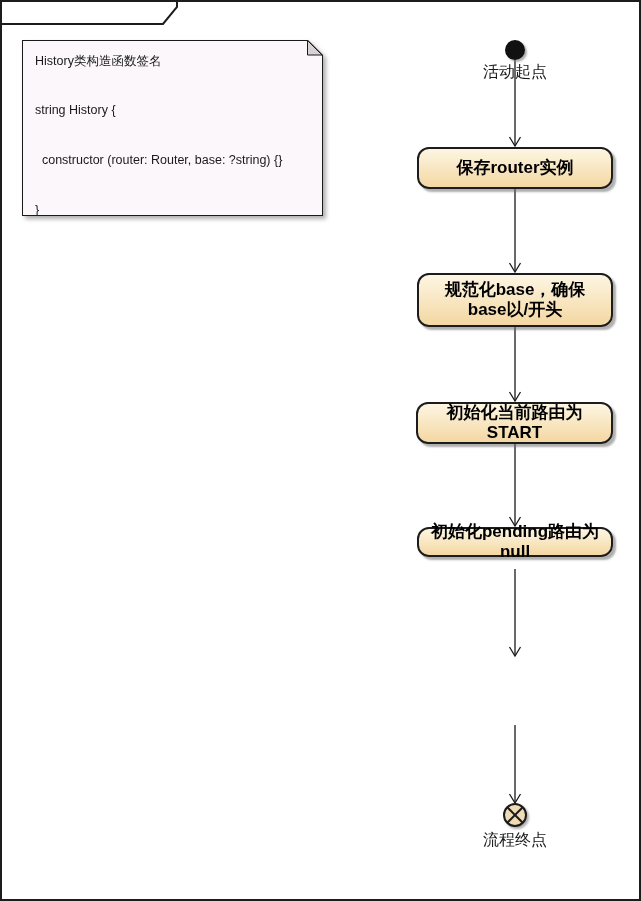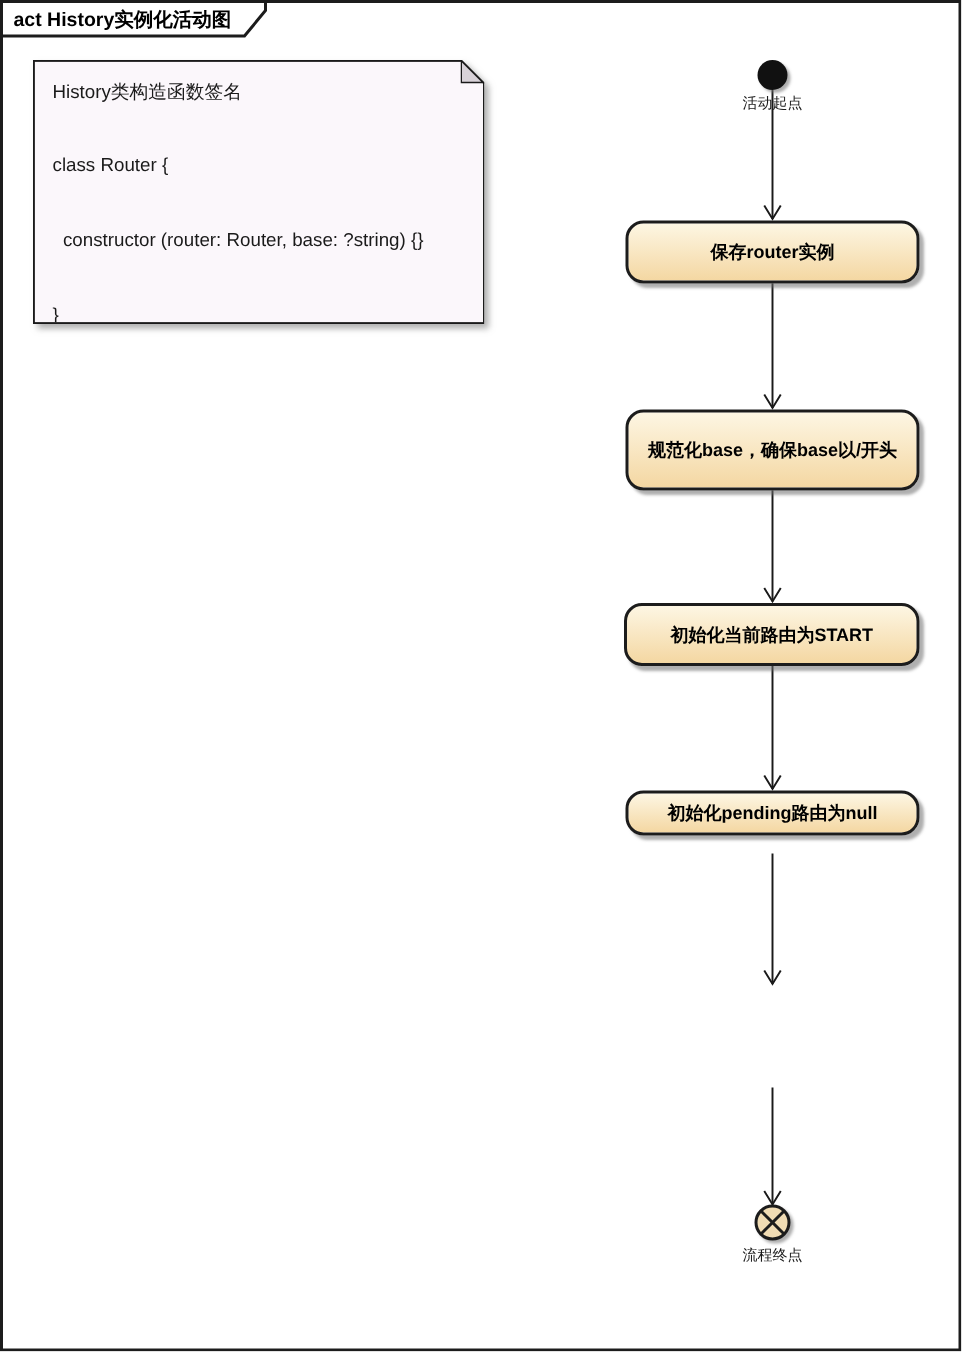--- a/index.html
+++ b/index.html
@@ -39,37 +39,37 @@
   }
   .note-fold-svg { position: absolute; top: 0; right: 0; }
   .note-line {
     position: absolute; left: 12px;
     font-size: 12.5px; color: #1a1a1a; white-space: pre;
   }
   .activity {
     position: absolute;
     display: flex; align-items: center; justify-content: center;
     text-align: center;
-    font-size: 12px; font-weight: bold; color: #000; line-height: 20px;
+    font-size: 17px; font-weight: bold; color: #000; line-height: 20px;
     background: linear-gradient(180deg, #FDF6E3 0%, #F4D7A2 100%);
     border: 2px solid #1c1c1c;
     border-radius: 12px;
     box-shadow: 3px 3px 2px rgba(110,110,110,0.55);
     box-sizing: border-box;
     padding: 2px 8px;
   }
   .start-node {
     position: absolute; left: 505px; top: 40px;
     width: 20px; height: 20px;
     background: #111; border-radius: 50%;
     box-shadow: 2px 2px 2px rgba(120,120,120,0.6);
   }
   .node-label {
     position: absolute; width: 140px; left: 445px;
-    text-align: center; font-size: 10px; color: #1a1a1a;
+    text-align: center; font-size: 16px; color: #1a1a1a;
   }
   .start-label { top: 62px; }
   .end-label { top: 830px; font-family: Liberation Serif, serif; }
   svg.flow-layer {
     position: absolute; left: 0; top: 0;
     pointer-events: none;
   }
   .final-node-group { filter: drop-shadow(2px 2px 1px rgba(120,120,120,0.6)); }
 </style>
 </head>
@@ -114,27 +114,26 @@
     <g class="final-node-group">
       <circle cx="515" cy="815" r="11" fill="#F0DCB4" stroke="#1c1c1c" stroke-width="2"></circle>
       <line x1="507.3" y1="807.3" x2="522.7" y2="822.7" stroke="#1c1c1c" stroke-width="2"></line>
       <line x1="522.7" y1="807.3" x2="507.3" y2="822.7" stroke="#1c1c1c" stroke-width="2"></line>
     </g>
   </svg>
 
   <svg class="frame-tab-svg" width="190" height="28" viewBox="0 0 190 28">
     <polygon points="1,1 177,1 177,7 163,24 1,24" fill="#ffffff" stroke="#1c1c1c" stroke-width="2"></polygon>
   </svg>
-  <div class="frame-title">act History实例化活动图</div>
 
   <div class="note-wrap">
     <div class="note-outline"></div>
     <div class="note-fill">
       <div class="note-line" style="top:12px">History类构造函数签名</div>
-      <div class="note-line" style="top:62px">class Router {</div>
+      <div class="note-line" style="top:62px">string History {</div>
       <div class="note-line" style="top:112px">  constructor (router: Router, base: ?string) {}</div>
       <div class="note-line" style="top:162px">}</div>
     </div>
     <svg class="note-fold-svg" width="16" height="16" viewBox="0 0 16 16">
       <polygon points="0.5,0.5 15,15 0.5,15" fill="#D8D2D8" stroke="#1a1a1a" stroke-width="1"></polygon>
     </svg>
   </div>
 
   <div class="start-node"></div>
   <div class="node-label start-label">活动起点</div>

